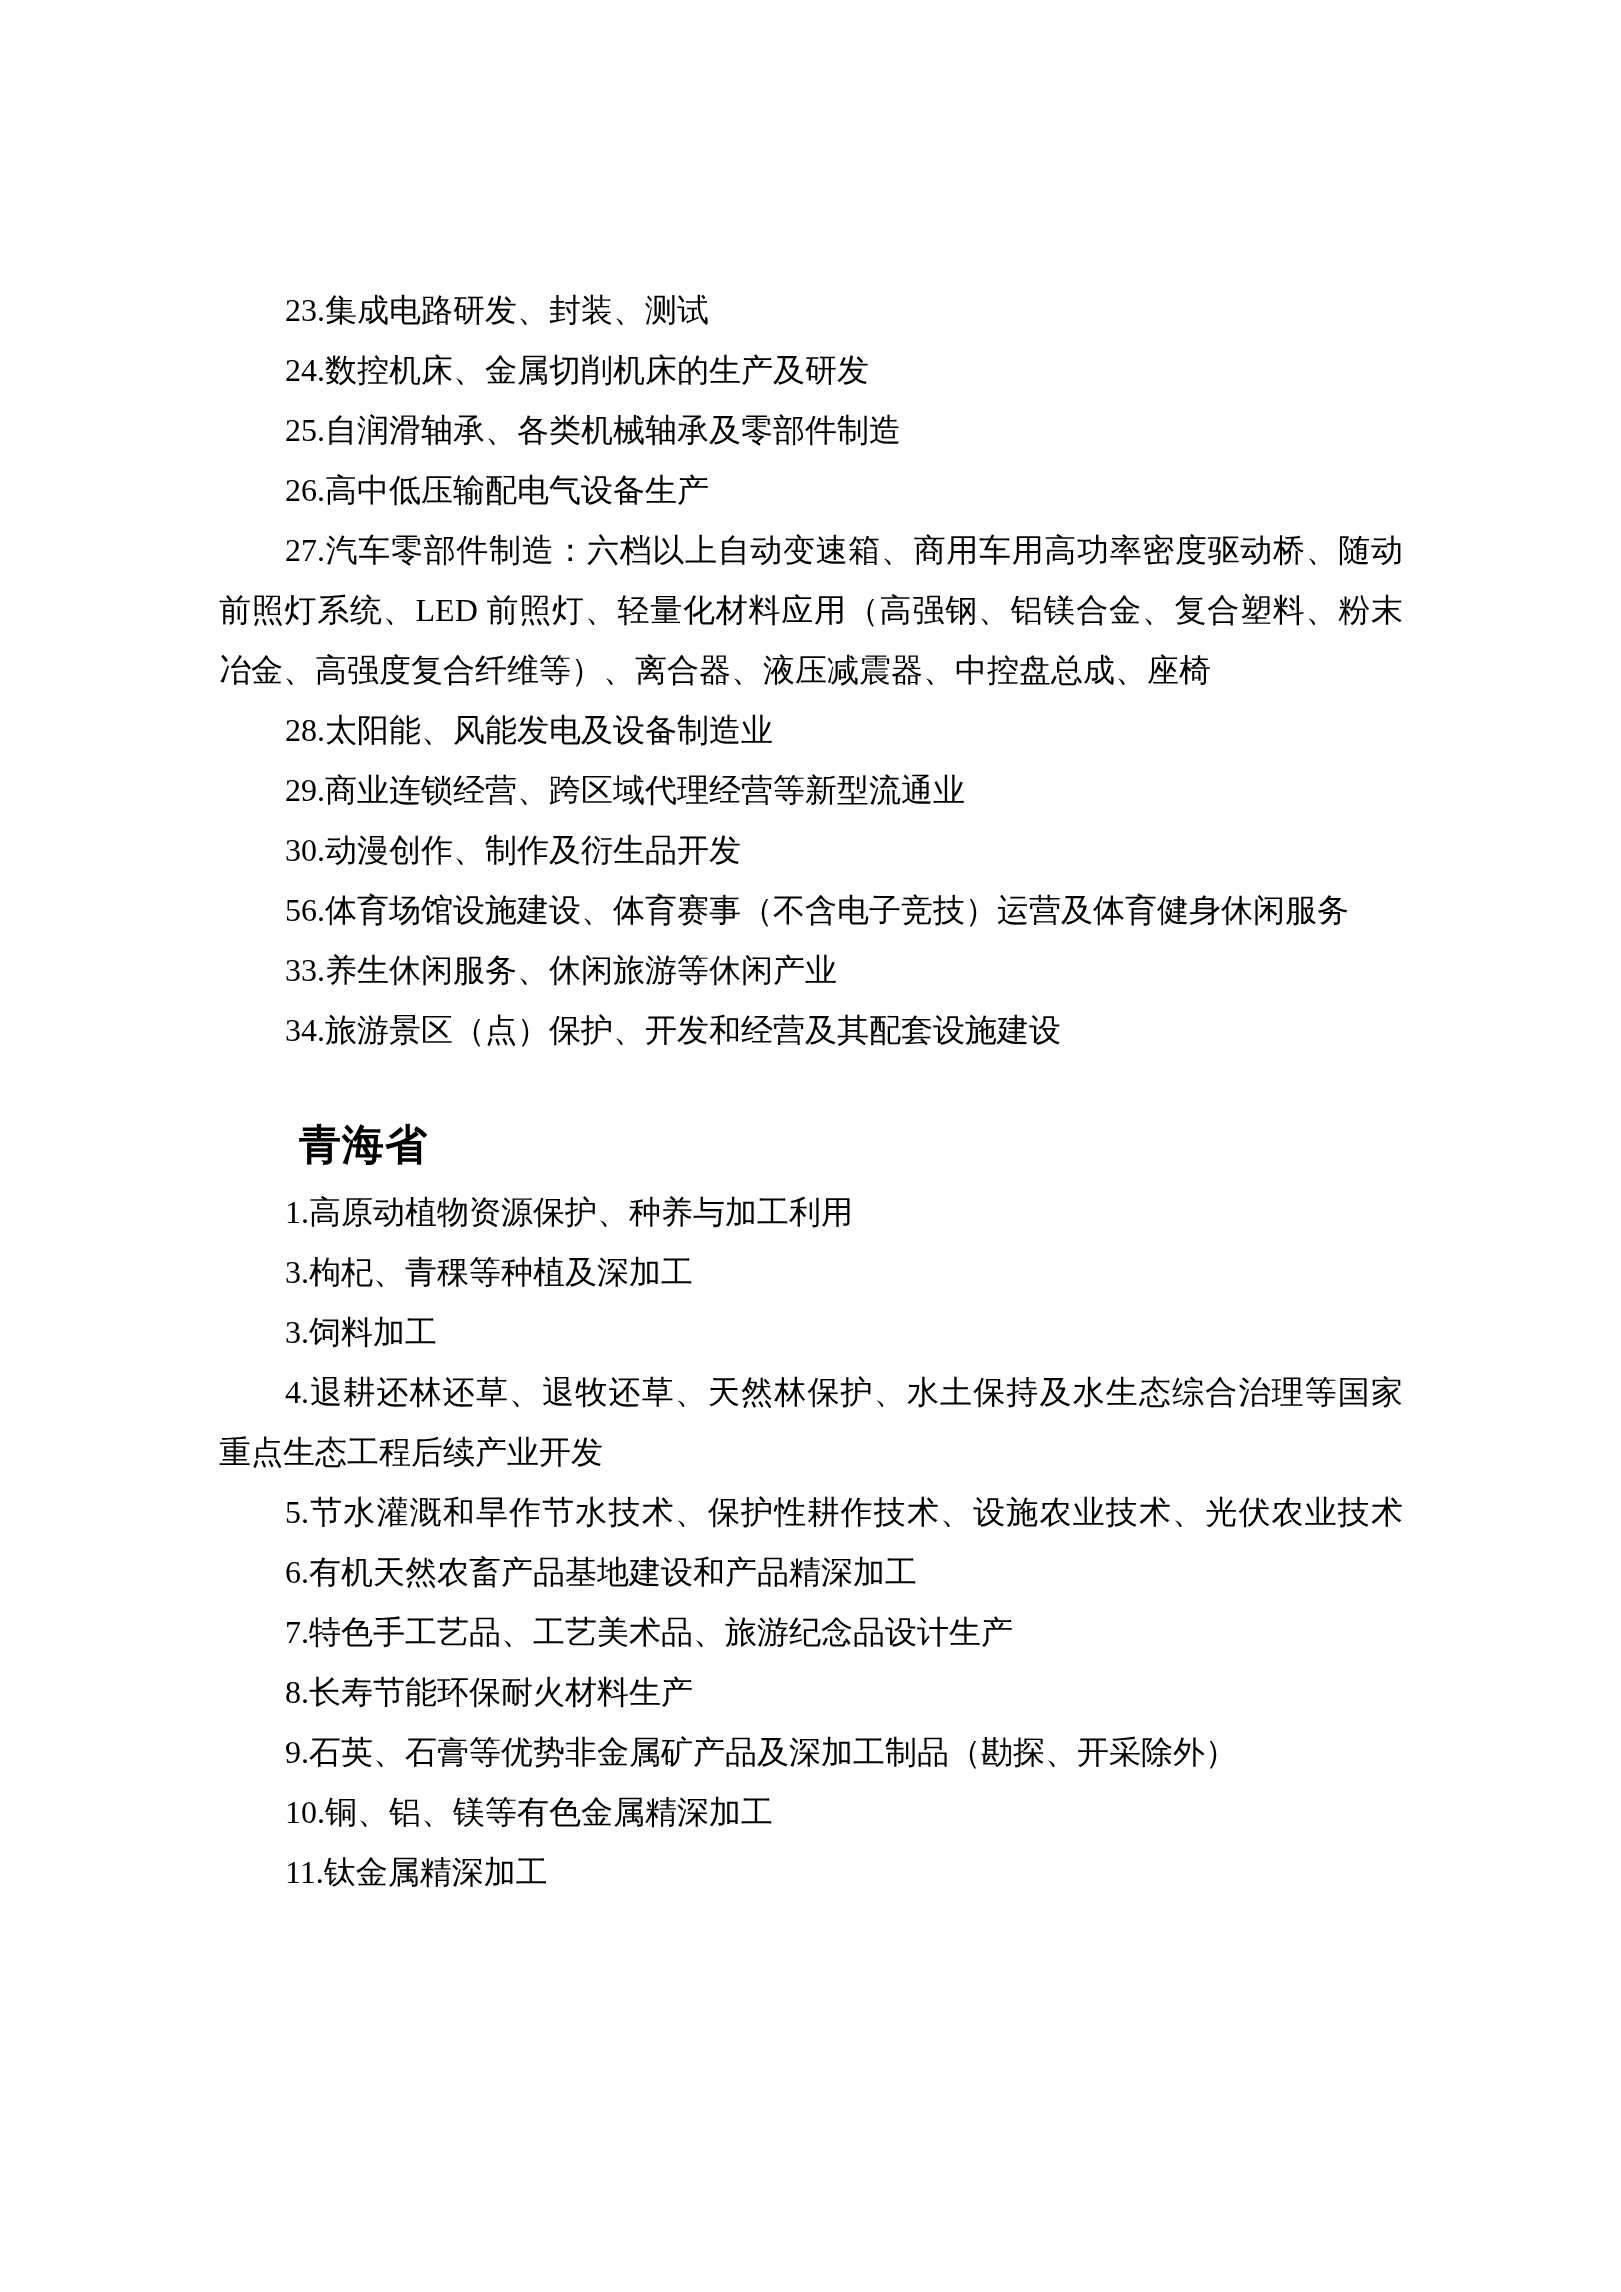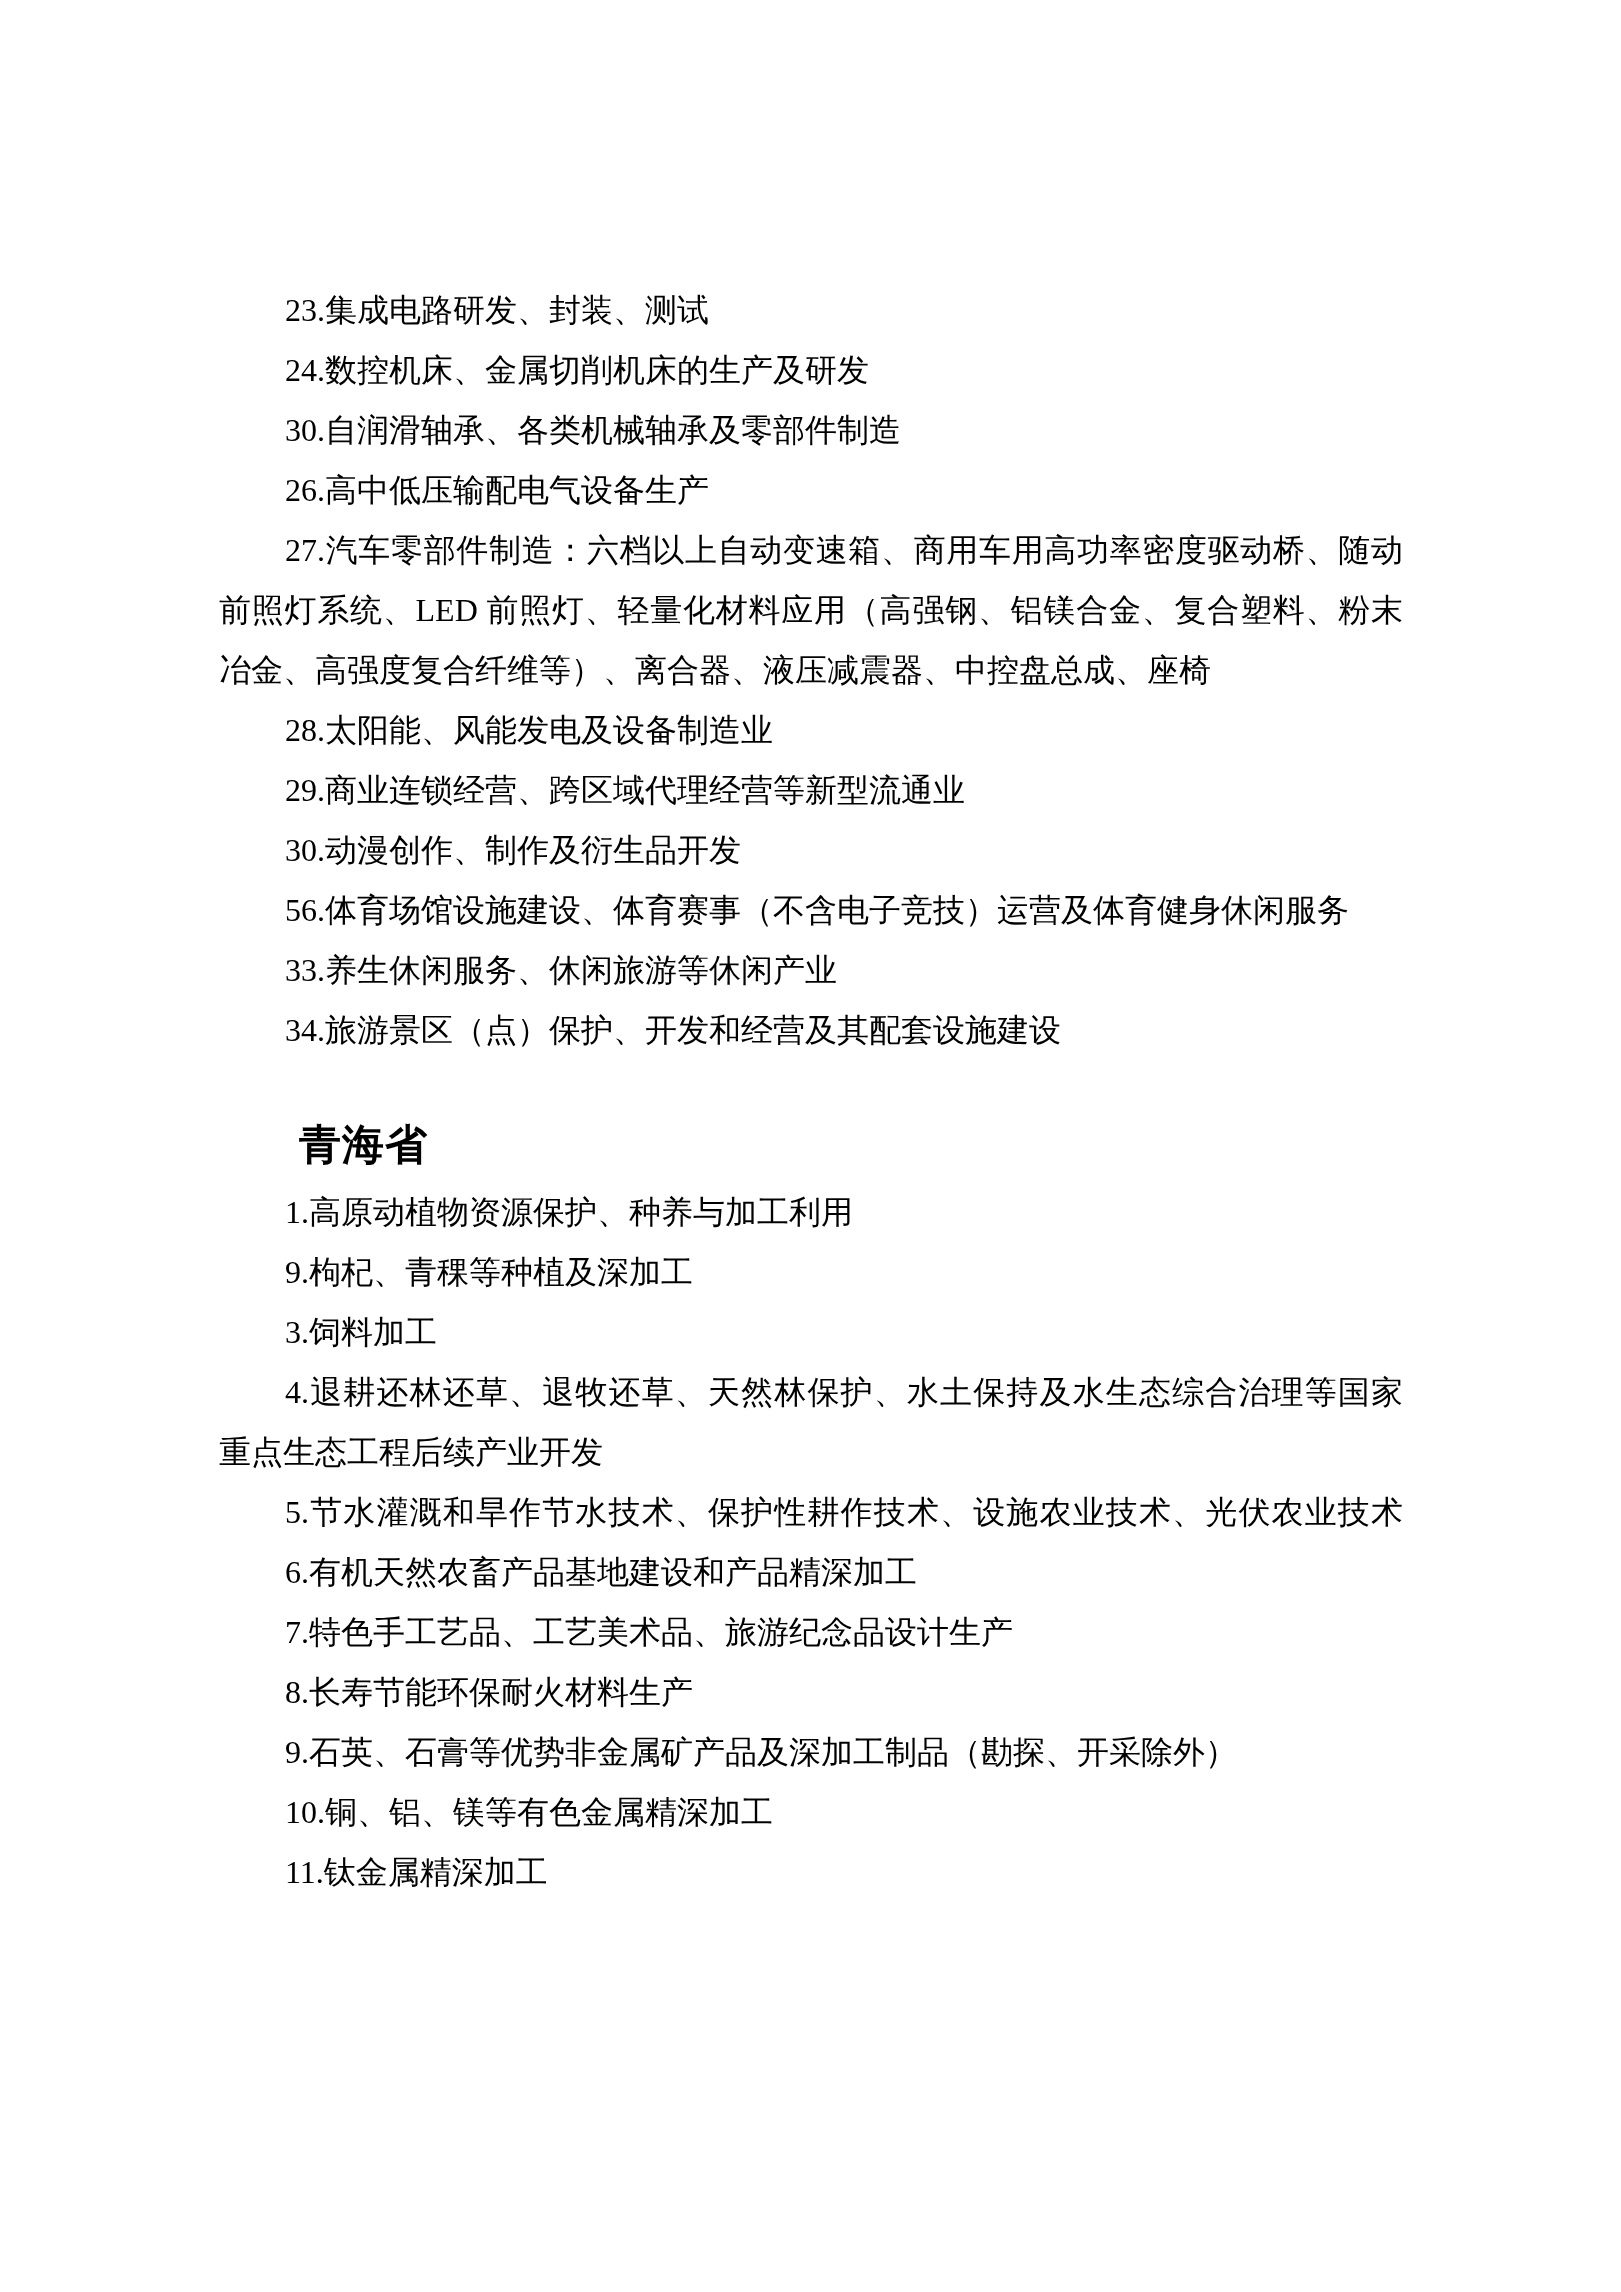--- a/index.html
+++ b/index.html
@@ -59,21 +59,21 @@
 <div class="page">
   <div class="content">
     <div>
         <div class="para">
           <div class="line first">23.集成电路研发、封装、测试</div>
         </div>
         <div class="para">
           <div class="line first">24.数控机床、金属切削机床的生产及研发</div>
         </div>
         <div class="para">
-          <div class="line first">30.自润滑轴承、各类机械轴承及零部件制造</div>
+          <div class="line first">25.自润滑轴承、各类机械轴承及零部件制造</div>
         </div>
         <div class="para">
           <div class="line first">26.高中低压输配电气设备生产</div>
         </div>
         <div class="para">
           <div class="line first fill">27.汽车零部件制造：六档以上自动变速箱、商用车用高功率密度驱动桥、随动</div>
           <div class="line fill">前照灯系统、LED 前照灯、轻量化材料应用（高强钢、铝镁合金、复合塑料、粉末</div>
           <div class="line">冶金、高强度复合纤维等）、离合器、液压减震器、中控盘总成、座椅</div>
         </div>
         <div class="para">
@@ -96,21 +96,21 @@
         </div>
       </div>
 
     <div class="province-heading">青海省</div>
 
     <div>
         <div class="para">
           <div class="line first">1.高原动植物资源保护、种养与加工利用</div>
         </div>
         <div class="para">
-          <div class="line first">9.枸杞、青稞等种植及深加工</div>
+          <div class="line first">3.枸杞、青稞等种植及深加工</div>
         </div>
         <div class="para">
           <div class="line first">3.饲料加工</div>
         </div>
         <div class="para">
           <div class="line first fill">4.退耕还林还草、退牧还草、天然林保护、水土保持及水生态综合治理等国家</div>
           <div class="line">重点生态工程后续产业开发</div>
         </div>
         <div class="para">
           <div class="line first fill">5.节水灌溉和旱作节水技术、保护性耕作技术、设施农业技术、光伏农业技术</div>

